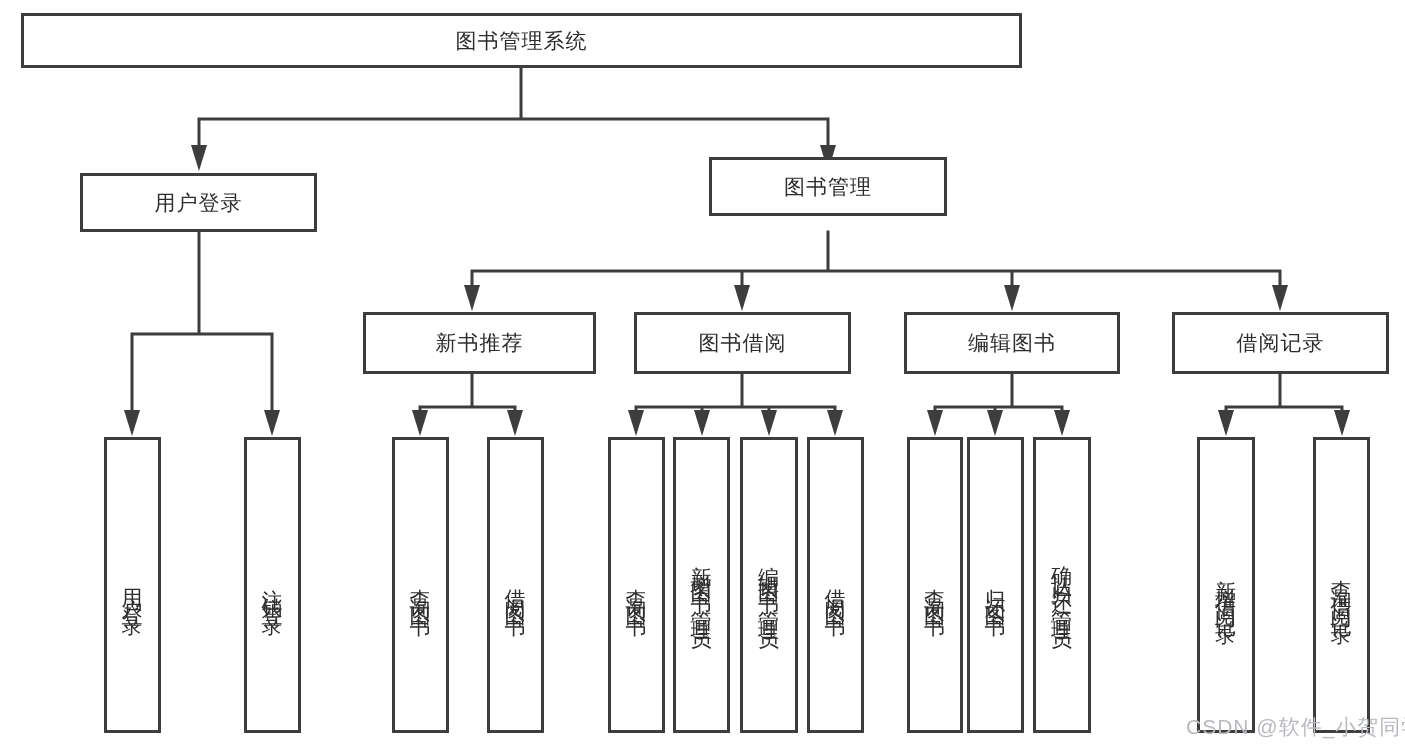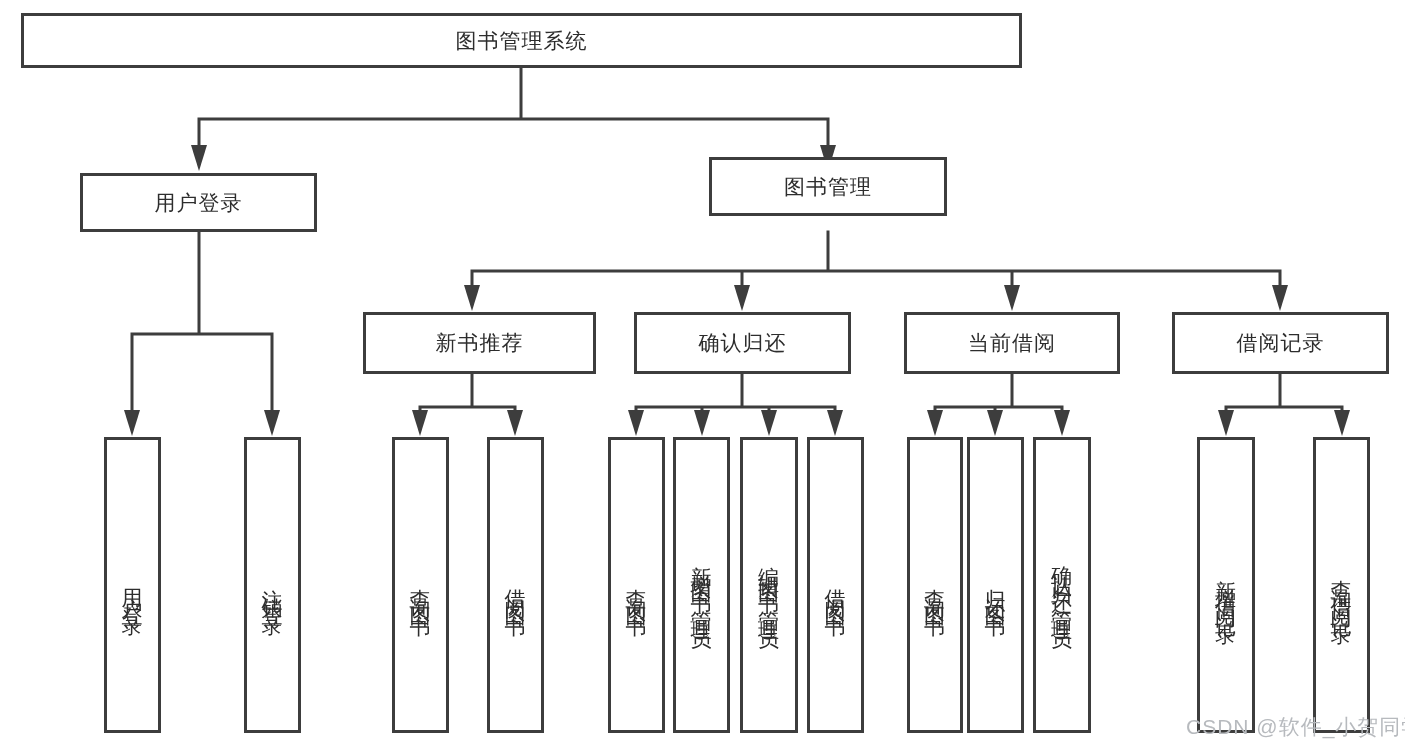--- a/index.html
+++ b/index.html
@@ -77,24 +77,24 @@
     <span class="h">用户登录</span>
   </div>
   <div class="node" style="left:709px;top:157px;width:238px;height:59px">
     <span class="h">图书管理</span>
   </div>
 
   <div class="node" style="left:363px;top:312px;width:233px;height:62px">
     <span class="h">新书推荐</span>
   </div>
   <div class="node" style="left:634px;top:312px;width:217px;height:62px">
-    <span class="h">确认归还</span>
+    <span class="h">图书借阅</span>
   </div>
   <div class="node" style="left:904px;top:312px;width:216px;height:62px">
-    <span class="h">当前借阅</span>
+    <span class="h">编辑图书</span>
   </div>
   <div class="node" style="left:1172px;top:312px;width:217px;height:62px">
     <span class="h">借阅记录</span>
   </div>
 
   <div class="node" style="left:104px;top:437px;width:57px;height:296px">
     <span class="v">用户登录</span>
   </div>
   <div class="node" style="left:244px;top:437px;width:57px;height:296px">
     <span class="v">注销登录</span>

